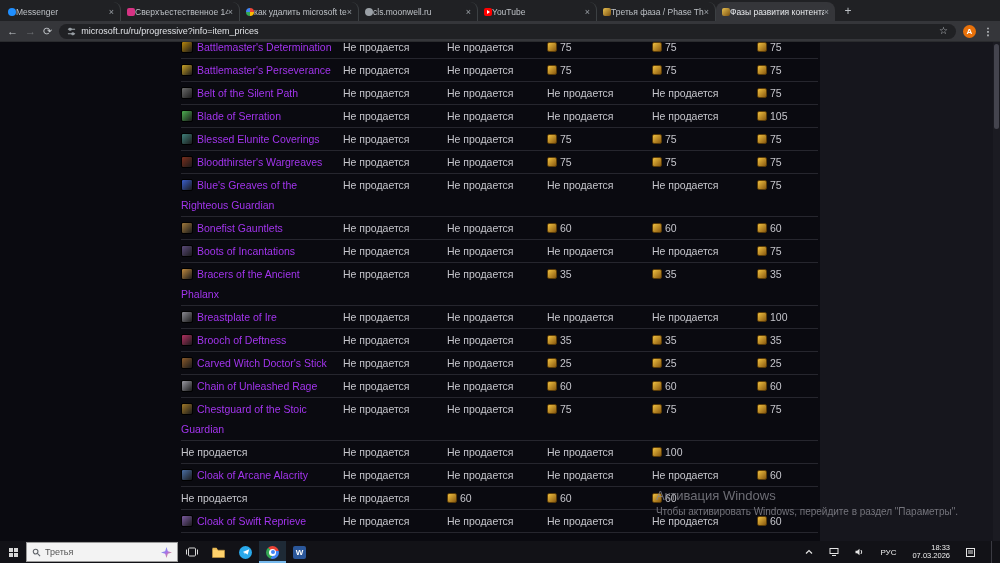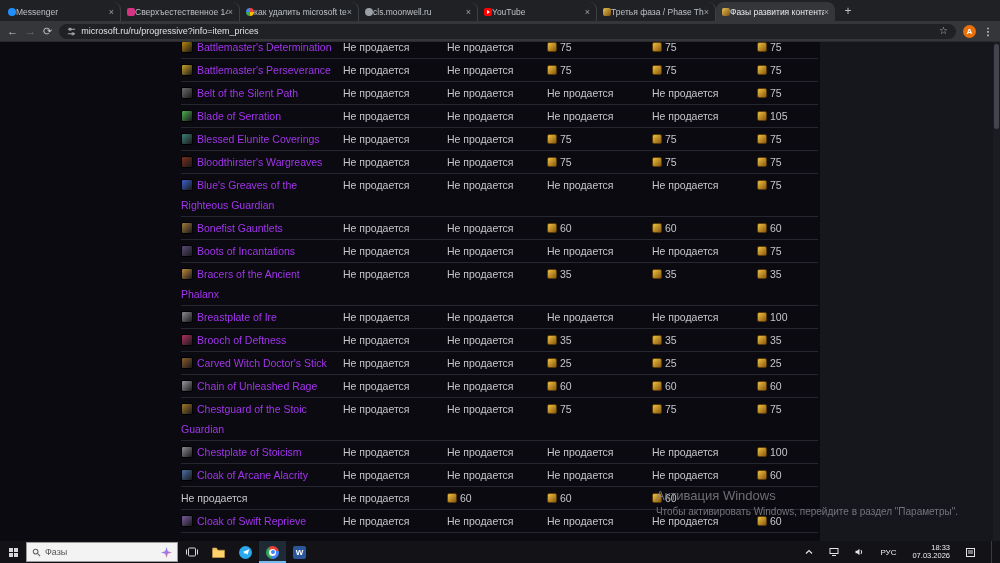--- a/index.html
+++ b/index.html
@@ -255,21 +255,20 @@
         </div>
         <div class="trow">
           <div class="cell"><span class="item-icon" style="background: linear-gradient(135deg, rgb(160, 120, 40), rgb(26, 26, 26));"></span><a href="#">Chestguard of the Stoic Guardian</a></div>
           <div class="cell">Не продается</div>
           <div class="cell">Не продается</div>
           <div class="cell"><span class="coin"></span><span class="price">75</span></div>
           <div class="cell"><span class="coin"></span><span class="price">75</span></div>
           <div class="cell"><span class="coin"></span><span class="price">75</span></div>
         </div>
         <div class="trow">
-          <div class="cell"><span class="item-icon" style="background: linear-gradient(135deg, rgb(140, 140, 148), rgb(26, 26, 26));"></span><a href="#">Chestplate of Stoicism</a></div>
           <div class="cell">Не продается</div>
           <div class="cell">Не продается</div>
           <div class="cell">Не продается</div>
           <div class="cell">Не продается</div>
           <div class="cell"><span class="coin"></span><span class="price">100</span></div>
         </div>
         <div class="trow">
           <div class="cell"><span class="item-icon" style="background: linear-gradient(135deg, rgb(74, 111, 165), rgb(26, 26, 26));"></span><a href="#">Cloak of Arcane Alacrity</a></div>
           <div class="cell">Не продается</div>
           <div class="cell">Не продается</div>
@@ -309,21 +308,21 @@
           <span></span>
           <span></span>
           <span></span>
         </span>
     </div>
     <div class="tb-search">
       <svg width="9" height="9" viewBox="0 0 10 10">
           <circle cx="4" cy="4" r="2.6" fill="none" stroke="#5f6368" stroke-width="1.2"></circle>
           <line x1="6" y1="6" x2="9" y2="9" stroke="#5f6368" stroke-width="1.2"></line>
         </svg>
-      <span class="ph">Фазы</span>
+      <span class="ph">Третья</span>
       <svg width="11" height="11" viewBox="0 0 10 10">
         <defs>
             <linearGradient id="sg" x1="0" y1="0" x2="1" y2="1">
               <stop offset="0" stop-color="#4db6f0"></stop>
               <stop offset="0.5" stop-color="#a96fe8"></stop>
               <stop offset="1" stop-color="#f2a13b"></stop>
             </linearGradient>
           </defs>
         <path d="M5 0 L6.2 3.8 L10 5 L6.2 6.2 L5 10 L3.8 6.2 L0 5 L3.8 3.8 Z" fill="url(#sg)"></path>
       </svg>

